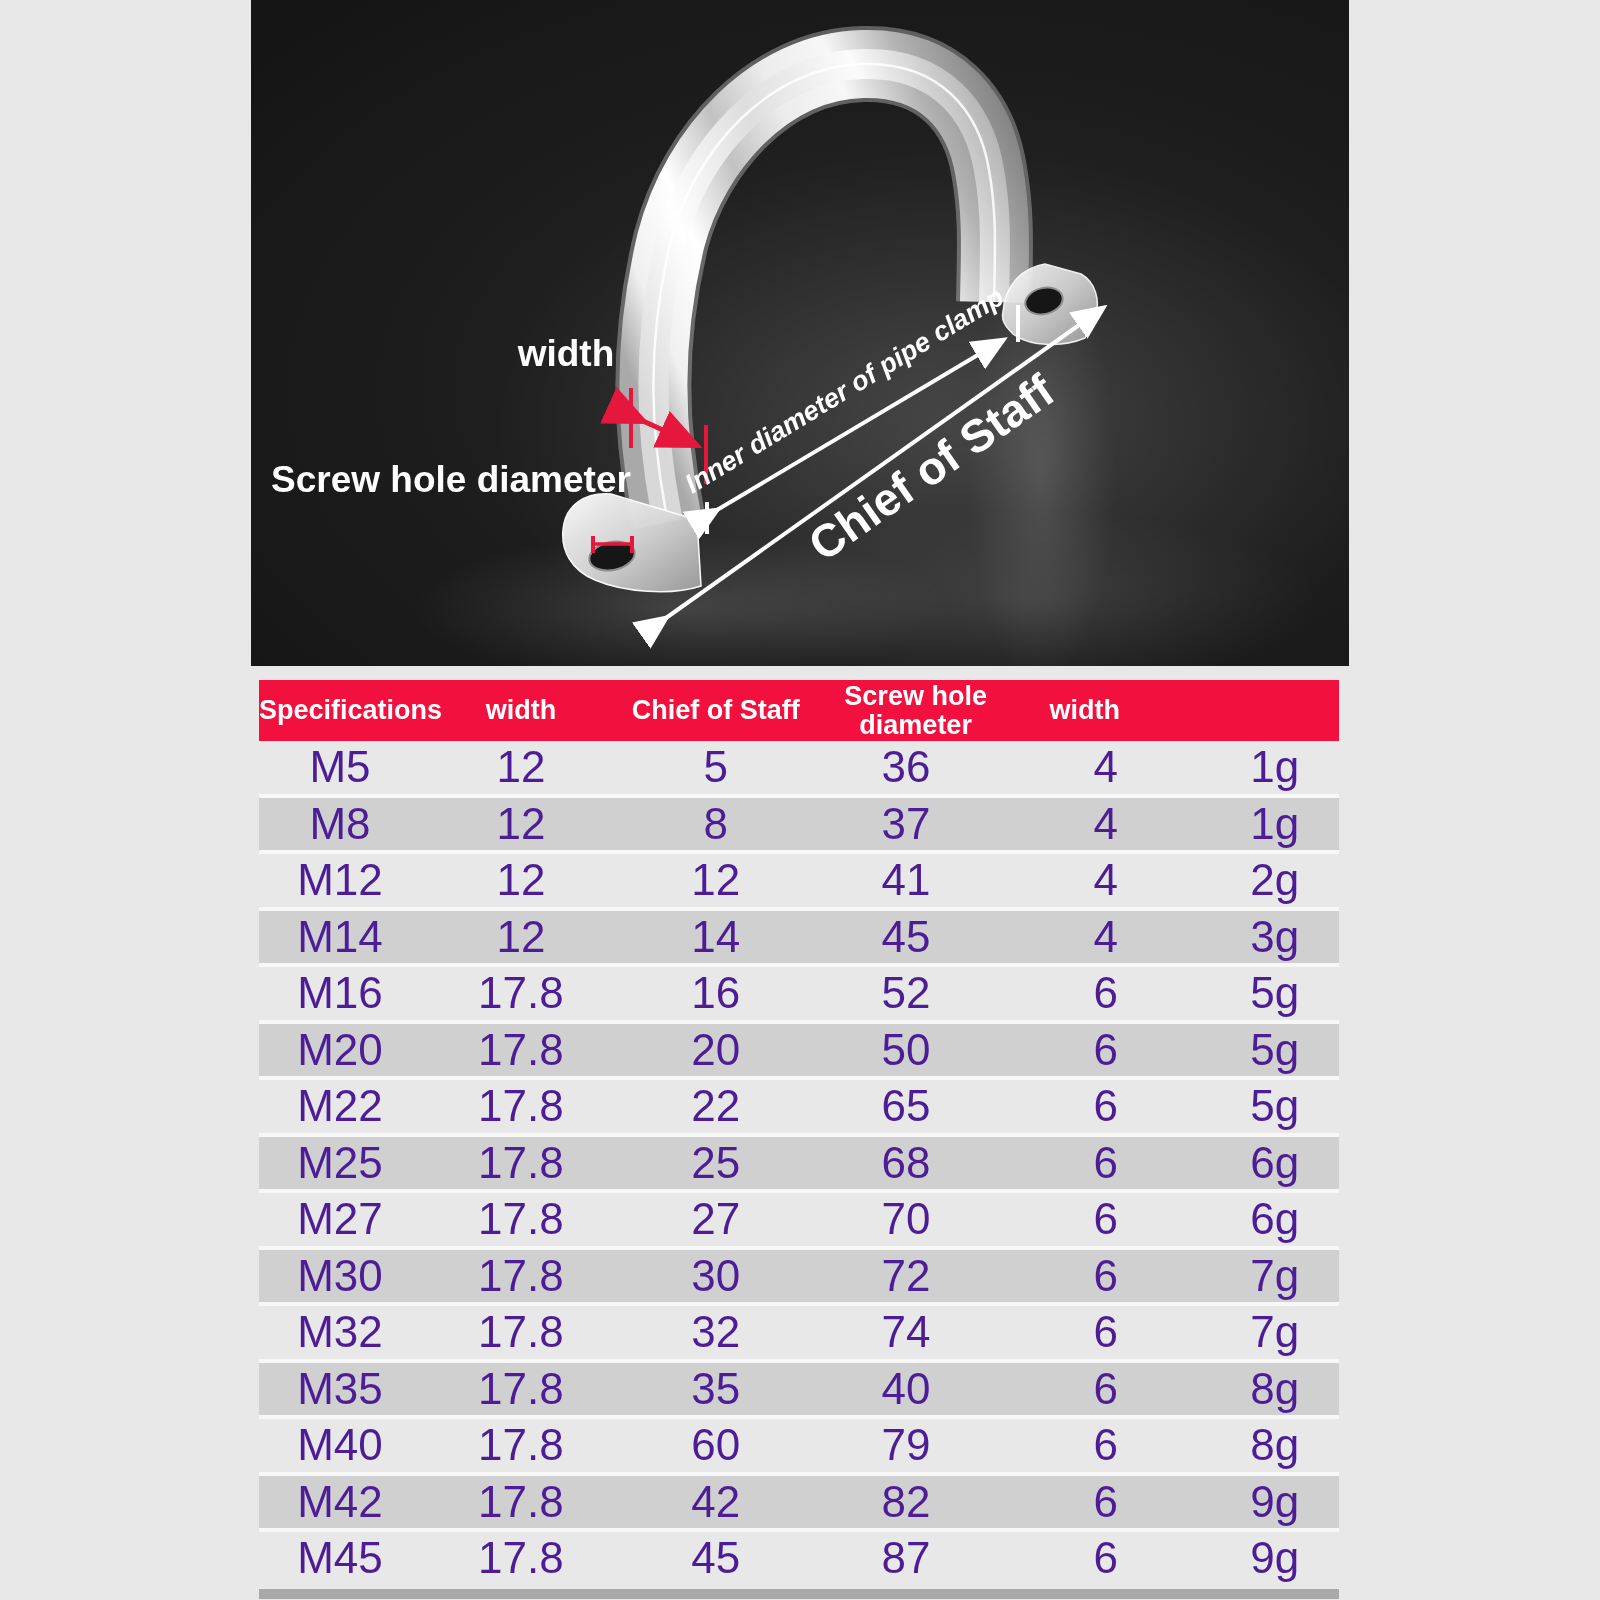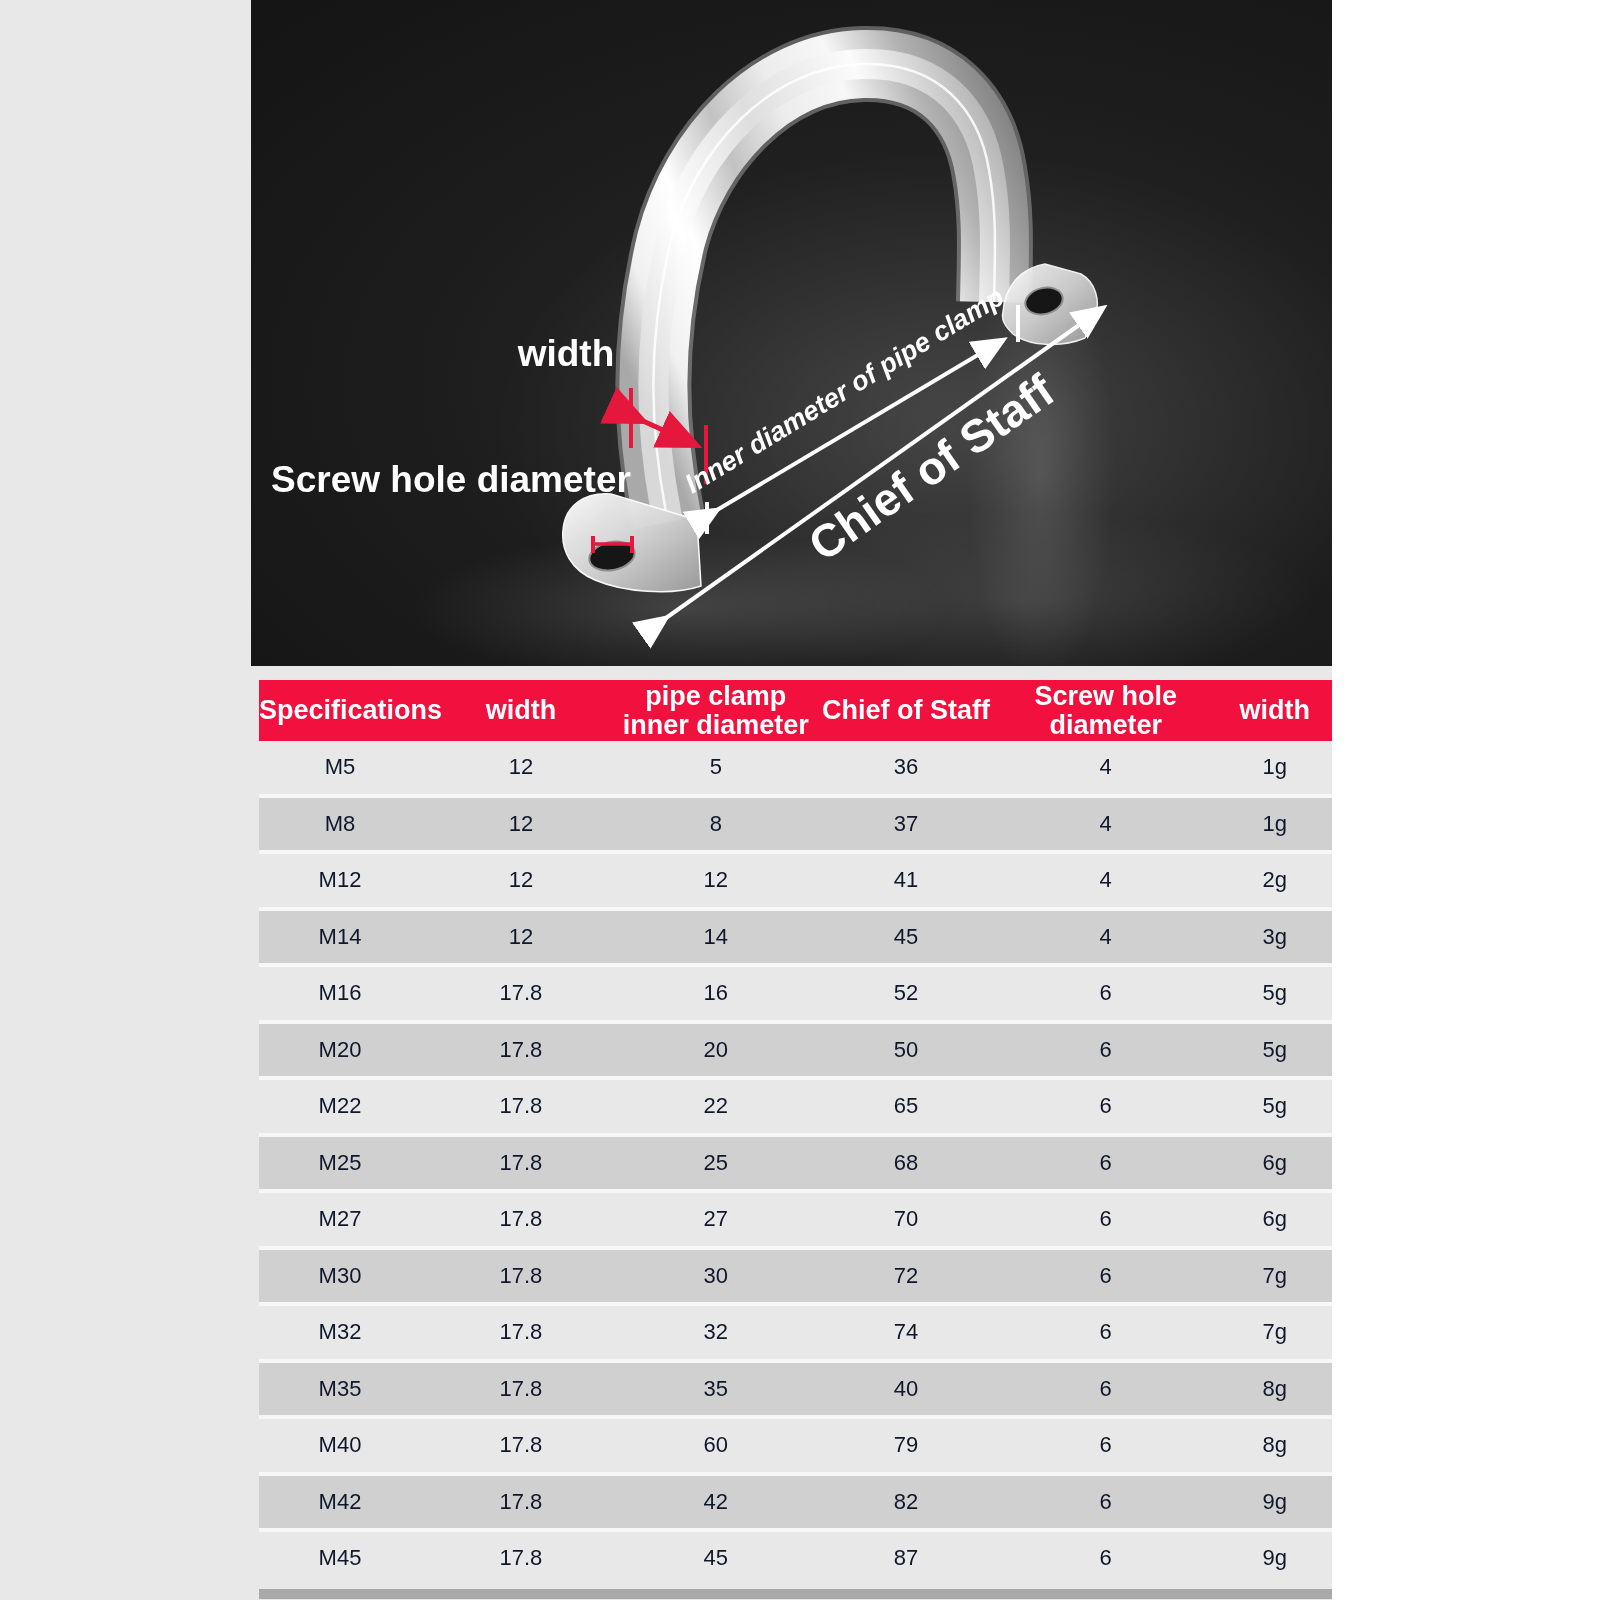--- a/index.html
+++ b/index.html
@@ -1,17 +1,17 @@
 <!DOCTYPE html>
 <html><head>
 <meta charset="utf-8">
 <style>
   html,body{margin:0;padding:0;}
   .page{
-    position:relative; width:1332px; height:1600px;
+    position:relative; width:1600px; height:1600px;
     background:#e8e8e8; overflow:hidden;
     font-family:"Liberation Sans", sans-serif;
   }
   
   .photo{
     position:absolute; left:251px; top:0; width:1098px; height:666px;
     background:radial-gradient(ellipse 900px 520px at 62% 58%, #2c2c2c 0%, #1d1d1d 55%, #151515 100%);
   }
   .photo svg{position:absolute;left:0;top:0;}
   
@@ -19,21 +19,21 @@
     position:absolute; left:259px; top:680px; width:1080px;
   }
   .thead{
     display:flex; height:61px; align-items:center;
     color:#ffffff; font-weight:bold; font-size:27px; text-align:center;
   }
   .th{white-space:pre-line; line-height:29px;}
   .tbody{background:#f7f7f7;}
   .tr{
     display:flex; height:52.5px; margin-bottom:4px; align-items:center;
-    font-size:22px; color:#0f172a; text-align:center;
+    font-size:44px; color:#4c1d95; text-align:center;
   }
   .tr.odd{background:#e8e8e8;}
   .tr.even{background:#d0d0d0;align-items:center;}
   .sliver{height:10px; background:#a9a9a9;}
   .c0{width:15.0%;} .c1{width:18.5%;} .c2{width:17.6%;}
   .c3{width:17.6%;} .c4{width:19.4%;} .c5{width:11.9%;}
   .td{overflow:hidden;}
 </style>
 </head>
 <body>
@@ -123,22 +123,20 @@
       <text x="20" y="492" fill="#ffffff" font-size="37" font-weight="bold">Screw hole diameter</text>
       <text x="598" y="398" fill="#ffffff" font-size="27" font-weight="bold" font-style="italic" text-anchor="middle" transform="rotate(-31.5 598 398)">Inner diameter of pipe clamp</text>
       <text x="682" y="483" fill="#ffffff" font-size="46" font-weight="bold" text-anchor="middle" transform="rotate(-35 682 470)">Chief of Staff</text>
     </svg>
   </div>
 
   <div class="spec-table">
     <div class="thead" id="thead" style="background: rgb(242, 16, 63);">
       <div class="th c0">Specifications</div>
       <div class="th c1">width</div>
-      <div class="th c2">pipe clamp
-inner diameter</div>
       <div class="th c3">Chief of Staff</div>
       <div class="th c4">Screw hole diameter</div>
       <div class="th c5">width</div>
     </div>
     <div class="tbody" id="tbody">
         <div class="tr odd">
           <div class="td c0">M5</div>
           <div class="td c1">12</div>
           <div class="td c2">5</div>
           <div class="td c3">36</div>

